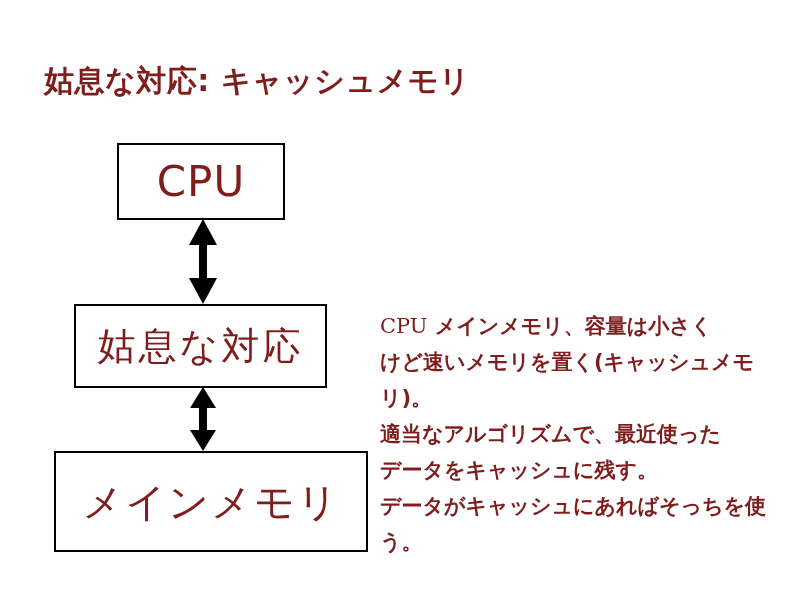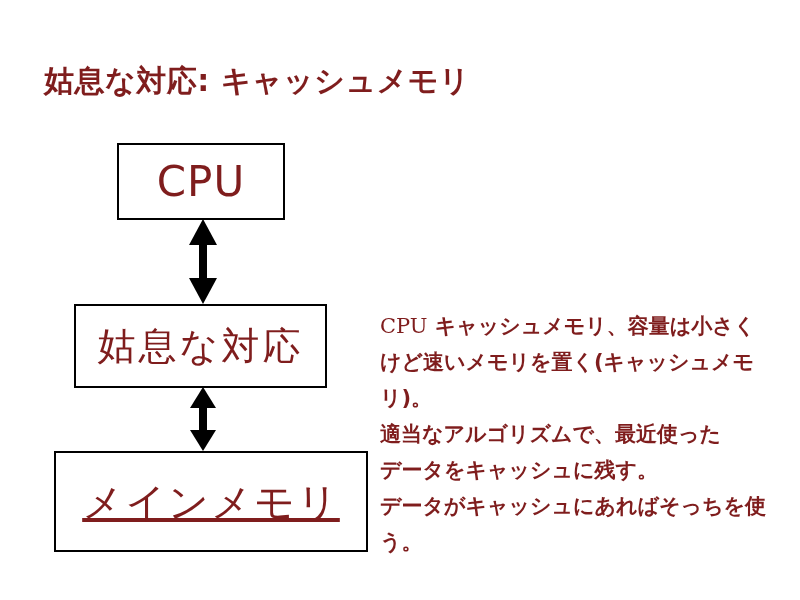--- a/index.html
+++ b/index.html
@@ -69,21 +69,20 @@
     font-size: 38px;
     font-weight: 400;
     letter-spacing: 3px;
   }
 
   #box-mainmem {
     left: 54px;
     top: 451px;
     width: 314px;
     height: 101px;
-    text-decoration: underline;
   }
   #box-mainmem .node-label {
     font-family: "DejaVu Serif", serif;
     font-size: 40px;
     font-weight: 400;
     letter-spacing: 2px;
   }
 
   
   .arrow {
@@ -152,21 +151,21 @@
       <polygon points="17,0 30,21 4,21" fill="#000000"></polygon>
       <polygon points="17,64 4,43 30,43" fill="#000000"></polygon>
     </svg>
   </div>
 
   <div class="node-box" id="box-mainmem">
     <span class="node-label">メインメモリ</span>
   </div>
 
   <div id="description">
-    <span class="desc-line"><span class="latin">CPU</span><span> キャッシュメモリ、容量は小さく</span></span>
+    <span class="desc-line"><span class="latin">CPU</span><span> メインメモリ、容量は小さく</span></span>
     <span class="desc-line">けど速いメモリを置く(キャッシュメモ</span>
     <span class="desc-line">リ)。</span>
     <span class="desc-line">適当なアルゴリズムで、最近使った</span>
     <span class="desc-line">データをキャッシュに残す。</span>
     <span class="desc-line">データがキャッシュにあればそっちを使</span>
     <span class="desc-line">う。</span>
   </div>
 
 </div>
 

